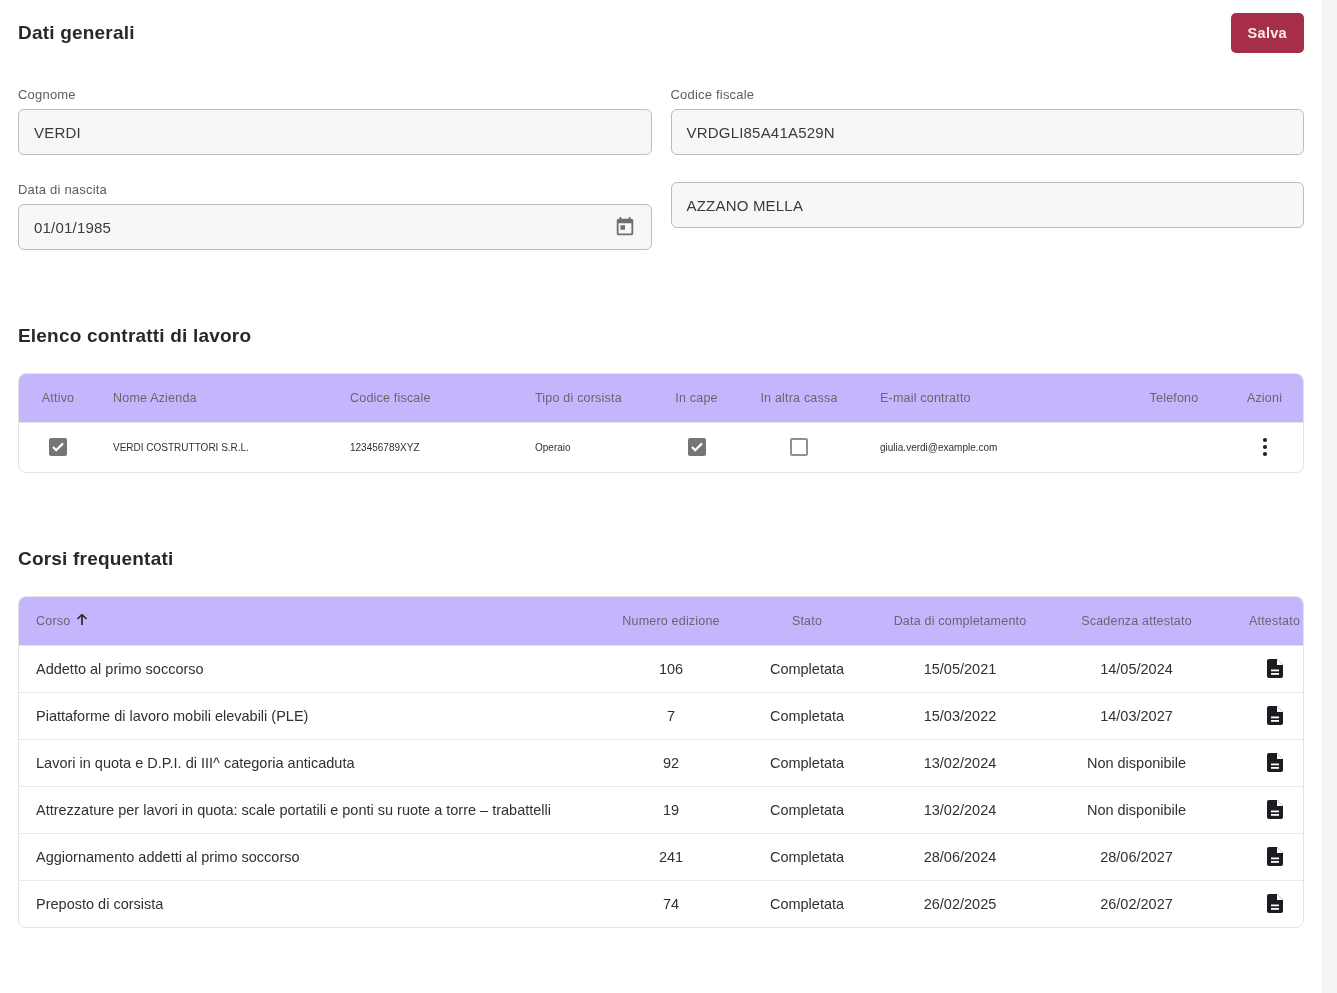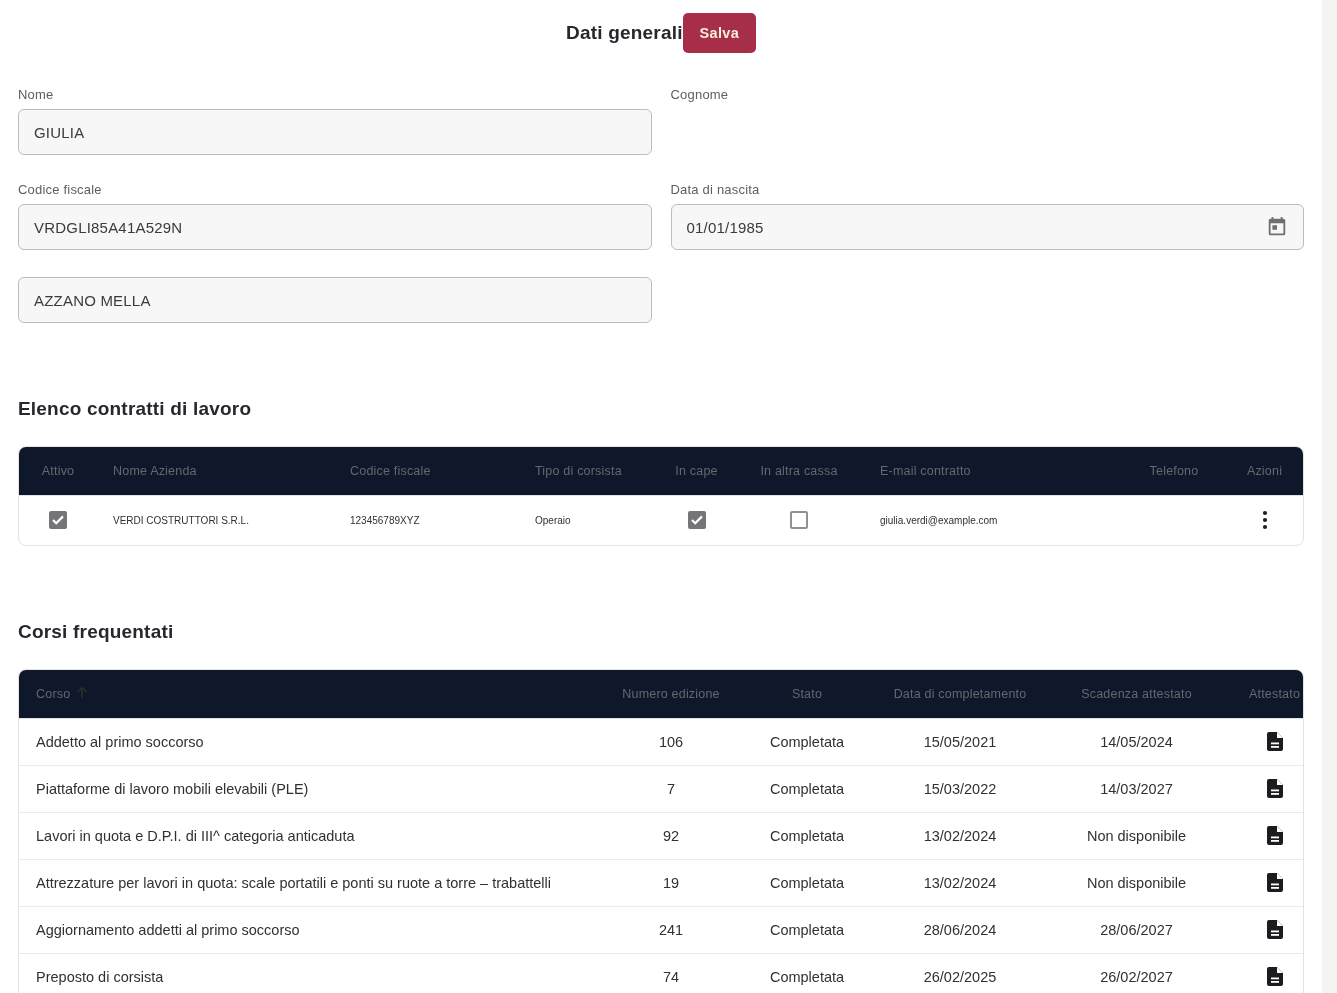--- a/index.html
+++ b/index.html
@@ -7,21 +7,21 @@
   html,body { width:1337px; height:993px; overflow:hidden; }
   body {
     background:#ffffff;
     font-family:"Liberation Sans", sans-serif;
     color:#2e2e35;
     position:relative;
   }
   .page { position:absolute; left:18px; top:0; width:1286px; }
 
   
-  .page-header { display:flex; justify-content:center; align-items:center; margin-top:16px; height:34px; }
+  .page-header { display:flex; justify-content:space-between; align-items:center; margin-top:16px; height:34px; }
   h1, h2 { font-size:19px; font-weight:700; color:#27272e; letter-spacing:.2px; }
   .btn-save {
     background:var(--accent); color:#f8eedb; border:none; border-radius:5px;
     font-family:inherit; font-size:14.5px; font-weight:700; letter-spacing:.3px;
     padding:12px 17px; cursor:pointer;
   }
 
   
   .form-grid { display:grid; grid-template-columns:1fr 1fr; column-gap:19px; row-gap:27px; margin-top:37px; }
   .field label { display:block; font-size:13px; color:#5d5d64; margin-bottom:7px; letter-spacing:.2px; }
@@ -32,21 +32,21 @@
   }
   .input .icon-btn { display:flex; align-items:center; cursor:pointer; }
 
   
   h2.section { margin-top:75px; }
 
   
   .table-wrap { border:1px solid #e3e3e6; border-radius:8px; overflow:hidden; margin-top:26px; background:#fff; }
   table { width:100%; border-collapse:collapse; table-layout:fixed; }
   thead th {
-    background:#0f172a; height:48px; font-size:12.5px; font-weight:400; color:#67676e;
+    background:#c4b5fd; height:48px; font-size:12.5px; font-weight:400; color:#67676e;
     border-bottom:1px solid #e3e3e6; letter-spacing:.2px;
   }
   tbody td { height:50px; font-size:10px; color:#303036; border-bottom:1px solid #ebebee; }
   tbody tr:last-child td { border-bottom:none; }
   .al { text-align:left; padding-left:16px; }
   .ac { text-align:center; }
   .courses tbody td { height:47px; font-size:14.5px; }
   .courses .corso-cell { padding-left:17px; }
 
   
@@ -70,27 +70,24 @@
 
 <div class="page">
 
   <div class="page-header">
     <h1>Dati generali</h1>
     <button class="btn-save">Salva</button>
   </div>
 
   <div class="form-grid">
     <div class="field">
-      <label>Nome</label>
+      <label>Cognome</label>
       <div class="input">
-        <span>GIULIA</span>
+        <span>VERDI</span>
       </div>
-    </div>
-    <div class="field">
-      <label>Cognome</label>
     </div>
     <div class="field">
       <label>Codice fiscale</label>
       <div class="input">
         <span>VRDGLI85A41A529N</span>
       </div>
     </div>
     <div class="field">
       <label>Data di nascita</label>
       <div class="input">

